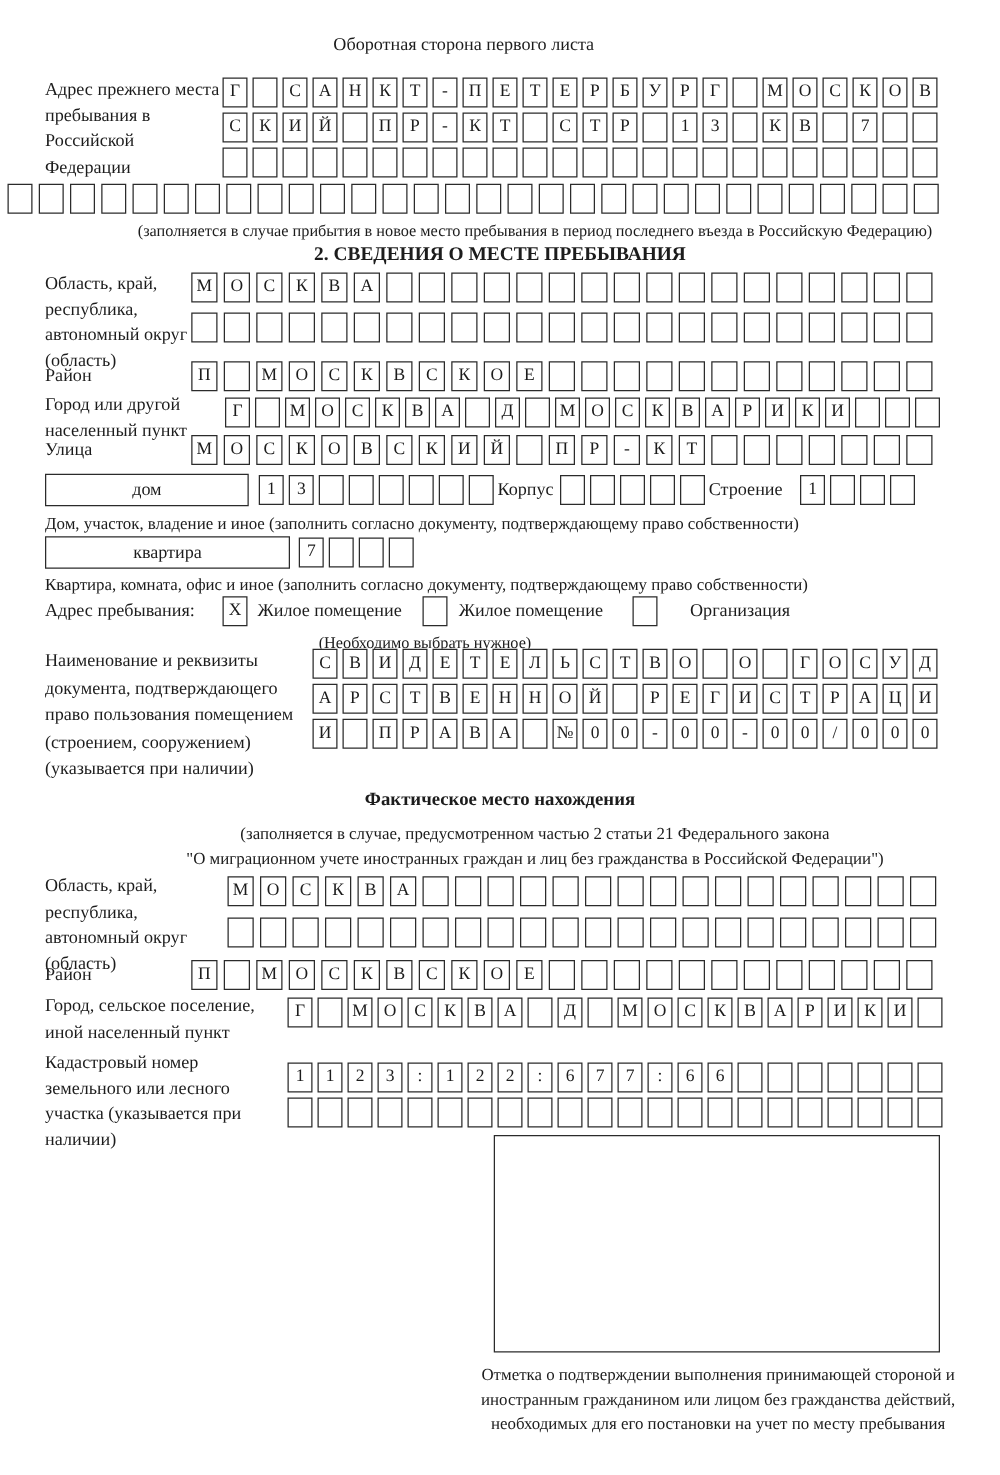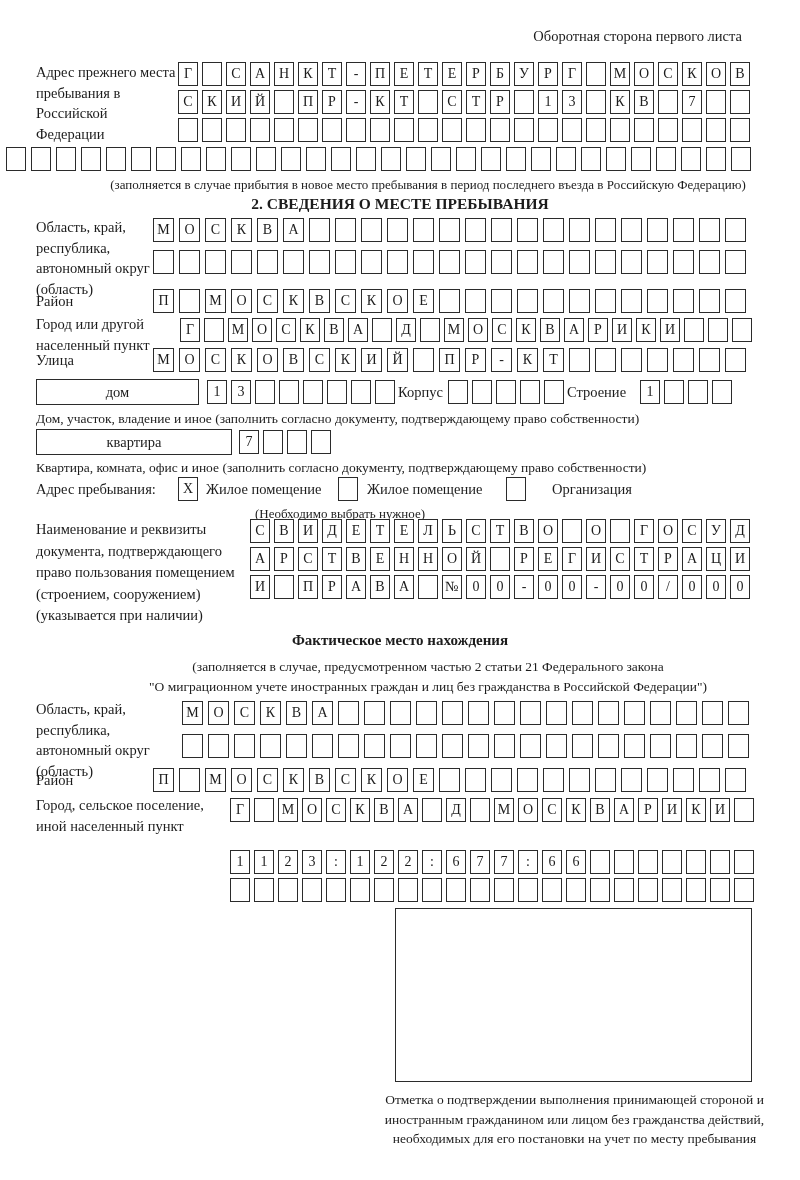--- a/index.html
+++ b/index.html
@@ -30,21 +30,21 @@
     border:1.6px solid #2b2b2b; display:flex; align-items:center; justify-content:center;
     font-size:14px; background:#fff;
   }
   .stampbox { position:absolute; box-sizing:border-box; border:1.8px solid #2b2b2b; background:#fff; }
 </style>
 </head>
 <body>
 
 <div id="page">
 
-  <div class="label" style="left:0; right:58px; top:26px; text-align:right; width:742px;">Оборотная сторона первого листа</div>
+  <div class="label" style="left:0; right:58px; top:26px; text-align:center; width:742px;">Оборотная сторона первого листа</div>
 
   <div class="label" style="left:36px; top:62px; width:140px;">Адрес прежнего места пребывания в Российской Федерации</div>
   <div class="boxrow" style="left:178px; top:62px;">
       <span class="cell">Г</span>
       <span class="cell"></span>
       <span class="cell">С</span>
       <span class="cell">А</span>
       <span class="cell">Н</span>
       <span class="cell">К</span>
       <span class="cell">Т</span>
@@ -505,20 +505,21 @@
       <span class="cell">К</span>
       <span class="cell">В</span>
       <span class="cell">А</span>
       <span class="cell">Р</span>
       <span class="cell">И</span>
       <span class="cell">К</span>
       <span class="cell">И</span>
       <span class="cell"></span>
     </div>
 
+  <div class="label" style="left:36px; top:840px; width:175px;">Кадастровый номер земельного или лесного участка (указывается при наличии)</div>
   <div class="boxrow" style="left:230px; top:850px;">
       <span class="cell">1</span>
       <span class="cell">1</span>
       <span class="cell">2</span>
       <span class="cell">3</span>
       <span class="cell">:</span>
       <span class="cell">1</span>
       <span class="cell">2</span>
       <span class="cell">2</span>
       <span class="cell">:</span>

